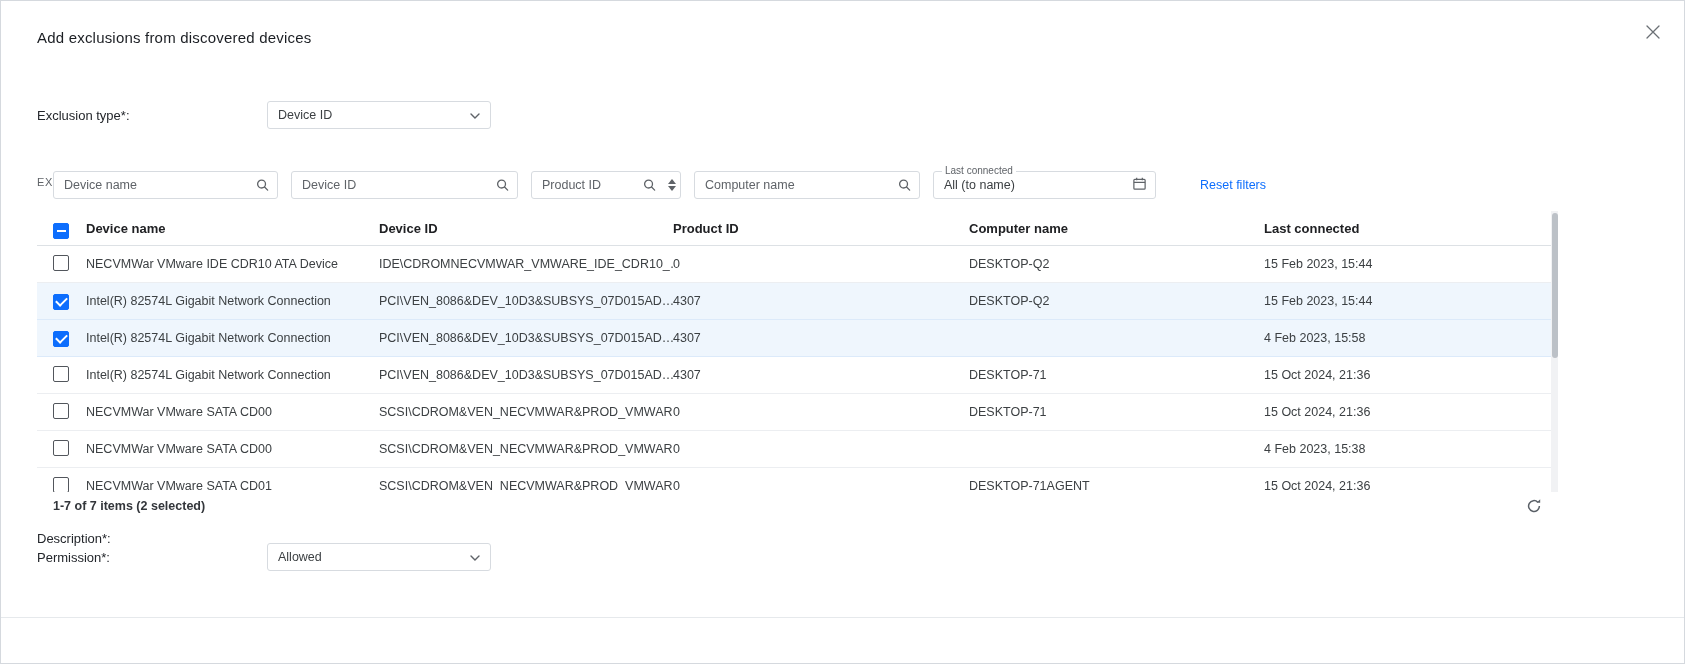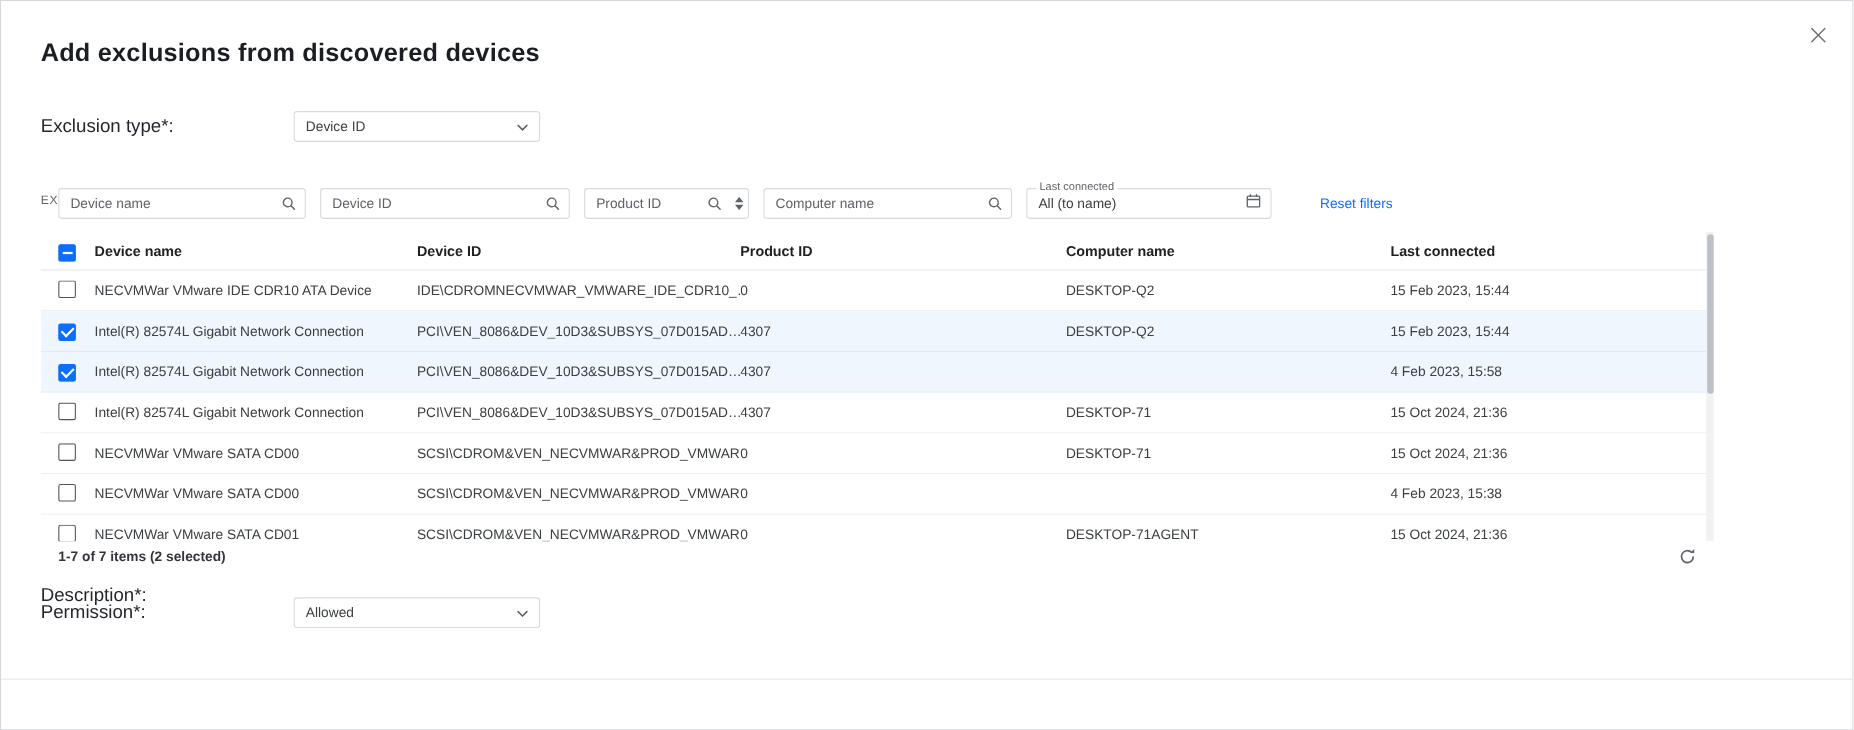--- a/index.html
+++ b/index.html
@@ -3,25 +3,25 @@
 <meta charset="utf-8">
 <style>
   :root{ --accent:#0d6efd; --text:#3c4043; --text-dark:#1b1e23; --muted:#5f6368; --border:#d7dbe0; --row-border:#eceef1; }
   *{box-sizing:border-box;}
   html,body{margin:0;padding:0;}
   body{
     width:1685px;height:664px;position:relative;background:#fff;overflow:hidden;
     border:1px solid #d5d9de;
     font-family:"Liberation Sans", sans-serif;color:var(--text);
   }
-  .dialog-title{position:absolute;left:36px;top:18px;font-size:23px;font-weight:700;color:var(--text-dark);letter-spacing:.2px;}
+  .dialog-title{position:absolute;left:36px;top:18px;font-size:15px;font-weight:400;color:var(--text-dark);letter-spacing:.2px;}
   .close-btn{position:absolute;top:20px;right:20px;background:none;border:none;cursor:pointer;padding:4px;line-height:0;}
   
   .form-row{position:absolute;left:36px;display:flex;align-items:center;}
-  .form-row .flabel{flex:0 0 230px;font-size:17px;color:#23262b;}
+  .form-row .flabel{flex:0 0 230px;font-size:13px;color:#23262b;}
   .row-extype{top:100px;}
   .row-desc{top:530px;flex-direction:column;}
   .row-perm{top:542px;}
   .select{
     width:224px;height:28px;border:1px solid var(--border);border-radius:3px;background:#fff;
     display:flex;align-items:center;justify-content:space-between;padding:0 10px;cursor:pointer;
     font-size:12.5px;color:var(--text);
   }
   .section-label{position:absolute;left:36px;top:137px;font-size:11px;color:var(--muted);letter-spacing:.6px;margin-top:38px;}
   

